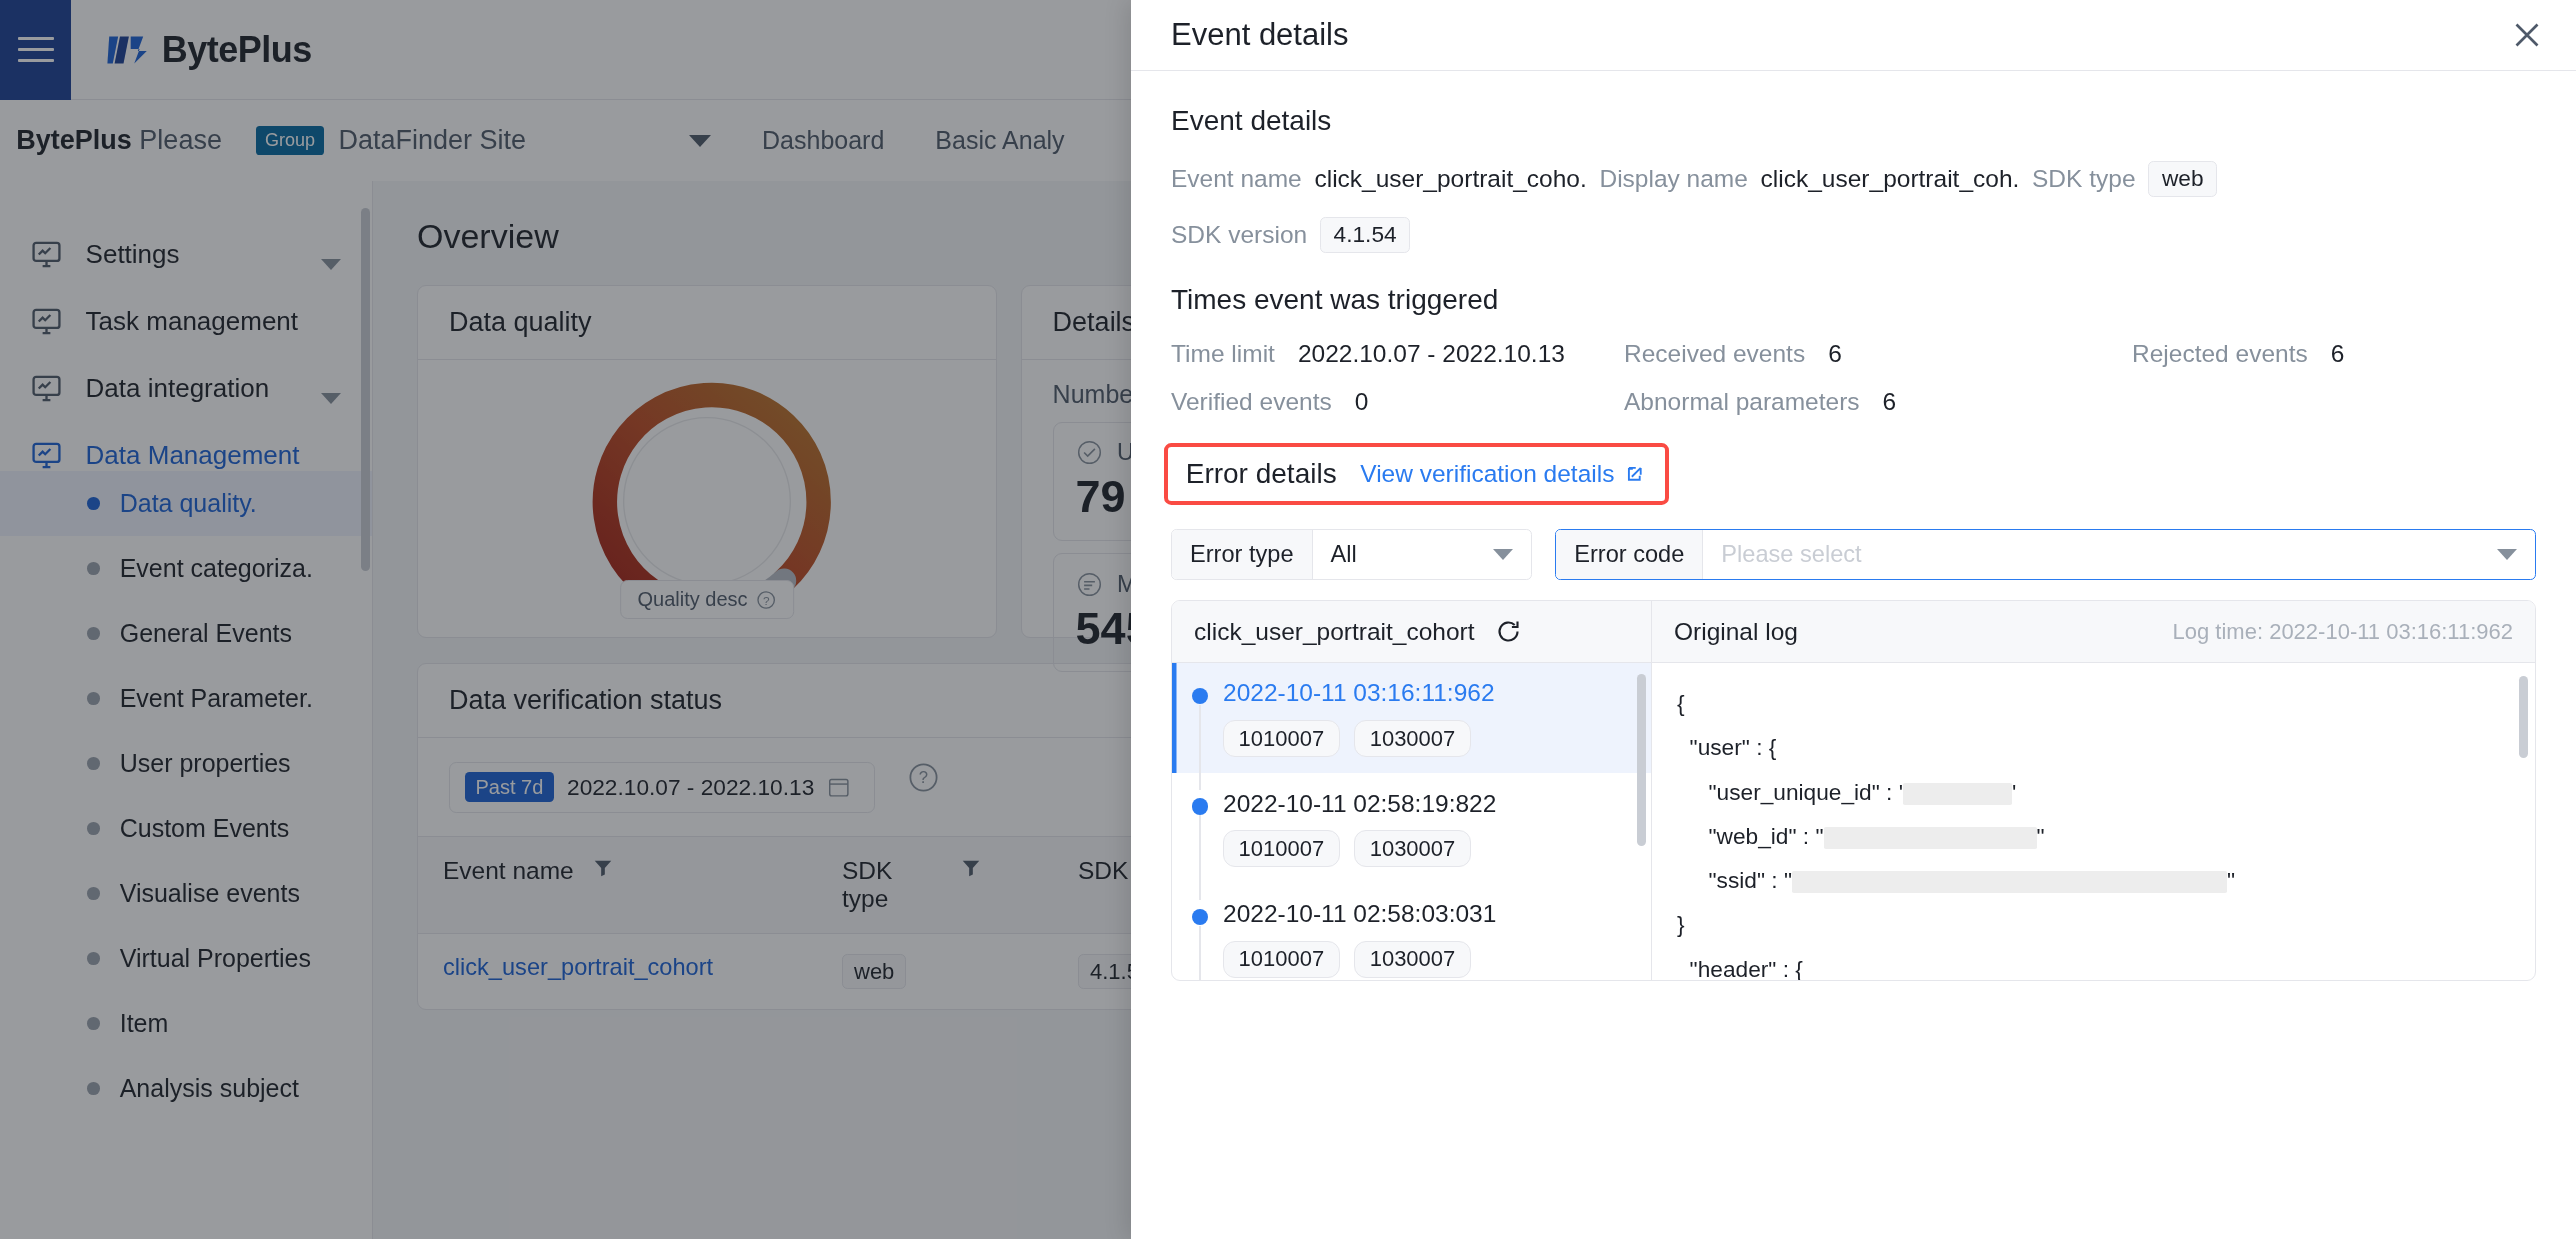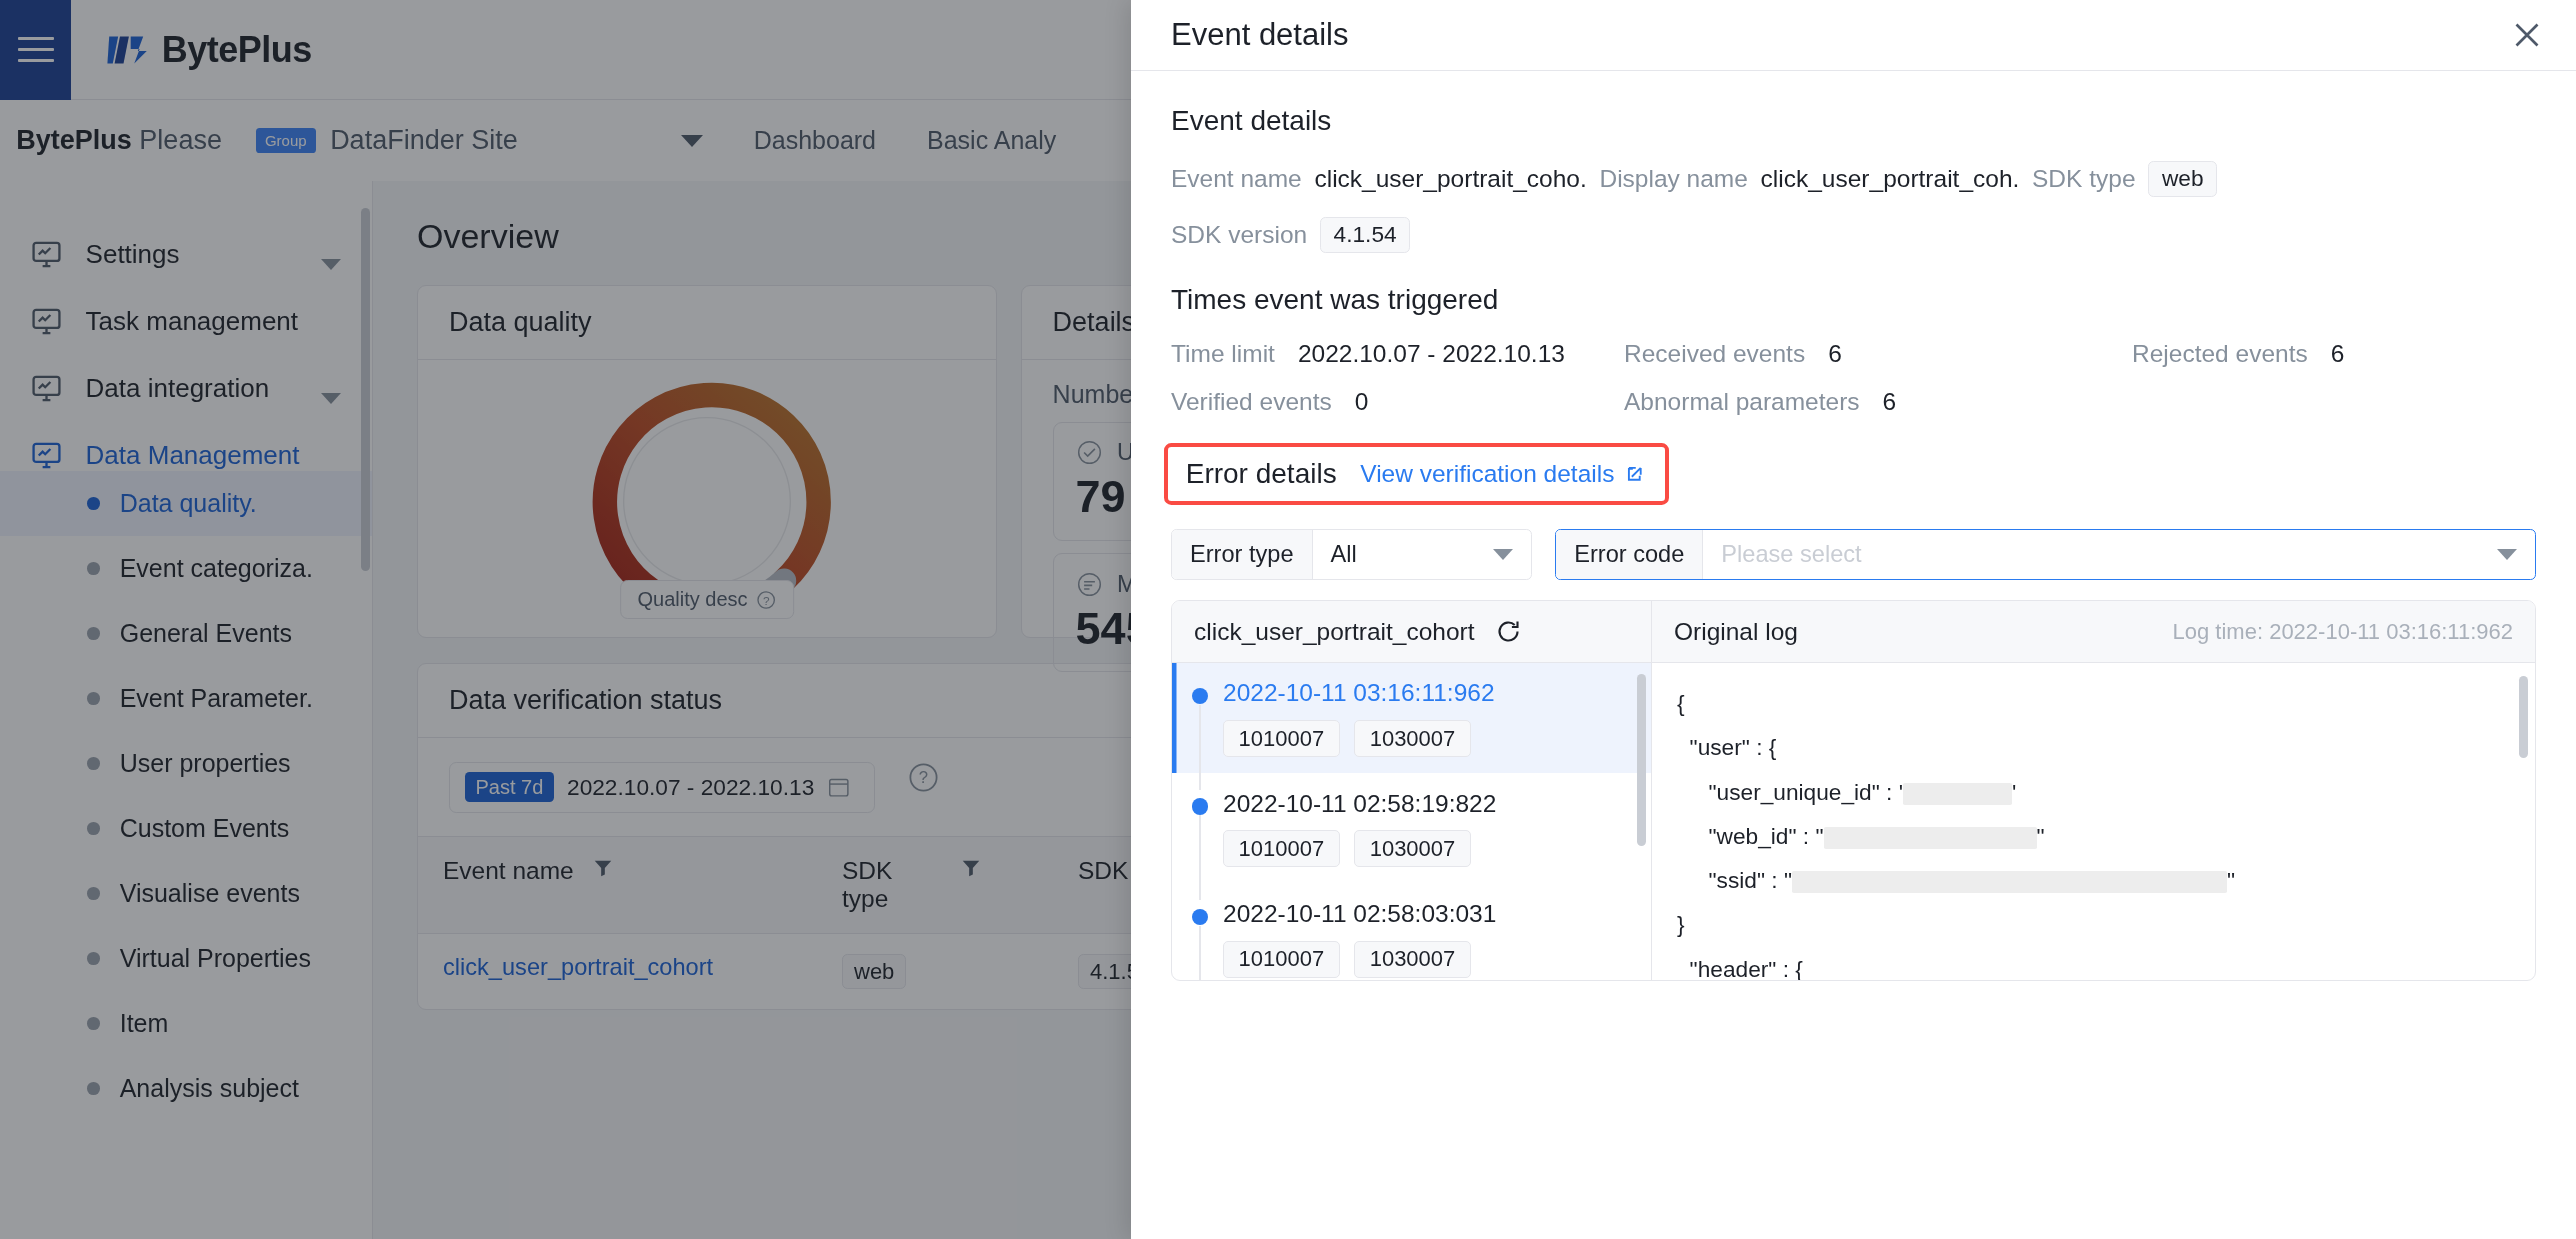--- a/index.html
+++ b/index.html
@@ -31,21 +31,21 @@
   .brand-text { font-size: 36px; font-weight: 700; color: #1d2129; letter-spacing: -0.5px; }
 
   .subbar {
     position: absolute; top: 100px; left: 0; width: 2576px; height: 82px;
     background: #ffffff; border-bottom: 0.9px solid #e5e6eb;
     display: flex; align-items: center; padding-left: 16.3px;
   }
   .product { font-size: 27px; color: #4e5969; }
   .product b { color: #1d2129; font-weight: 700; }
   .group-badge {
-    margin-left: 34px; background: #3b82f6; color:#fff; font-size: 15px;
+    margin-left: 34px; background: #0369a1; color:#fff; font-size: 18px;
     padding: 3.6px 9px; border-radius: 3.6px;
   }
   .site-name { margin-left: 14.5px; font-size: 27px; color: #4e5969; }
   .caret-down { margin-left: 163px; width:0;height:0;border-left:11.8px solid transparent;border-right:11.8px solid transparent;border-top:12.7px solid #4e5969; }
   .nav-link { margin-left: 51px; font-size: 25px; color: #4e5969; }
 
   .sidebar {
     position: absolute; top: 181px; left: 0; width: 373px; height: 1059px;
     background: #ffffff; border-right: 0.9px solid #e5e6eb; padding-top: 22px;
     overflow: hidden;
@@ -158,21 +158,21 @@
   }
   .pane-head .logtime { margin-left:auto; font-size:22px; color:#a9b0ba; }
   .timeline { position:relative; flex:1; overflow:hidden; }
   .tl-item { position:relative; padding: 16.3px 22px 16.3px 51px; }
   .tl-item.active { background:#eef3fd; box-shadow: inset 4.5px 0 0 0 #2a7bf0; }
   .tl-dot { position:absolute; left: 20px; top: 25px; width: 16.3px; height:16.3px; border-radius:50%; background:#2a7bf0; }
   .tl-line { position:absolute; left: 27px; top: 42px; bottom: -16.3px; width: 1.8px; background:#e5e6eb; }
   .tl-time { font-size: 24.5px; color:#1d2129; }
   .tl-item.active .tl-time { color:#2a7bf0; }
   .tl-tags { margin-top: 12.7px; display:flex; gap: 14.5px; }
-  .tl-tag { border:0.9px solid #e5e6eb; background:#f7f8fa; border-radius:5px; padding:4.5px 14.5px; font-size:22px; color:#1d2129; }
+  .tl-tag { border:0.9px solid #e5e6eb; background:#f7f8fa; border-radius:12px; padding:4.5px 14.5px; font-size:22px; color:#1d2129; }
   .tl-scroll { position:absolute; right:5.4px; top: 11px; width: 9px; height: 172px; background:#c9cdd4; border-radius:4.5px; }
 
   .logbody { position:relative; flex:1; padding: 18px 25px; overflow:hidden; font-size: 22.7px; color:#1d2129; line-height: 1.95; }
   .log-line { white-space: pre; }
   .redact { display:inline-block; height: 22px; background:#ededed; border-radius:1.8px; vertical-align: middle; }
   .log-scroll { position:absolute; right:7.3px; top: 12.7px; width: 9px; height: 82px; background:#c9cdd4; border-radius:4.5px; }
 </style>
 </head>
 <body>
 

